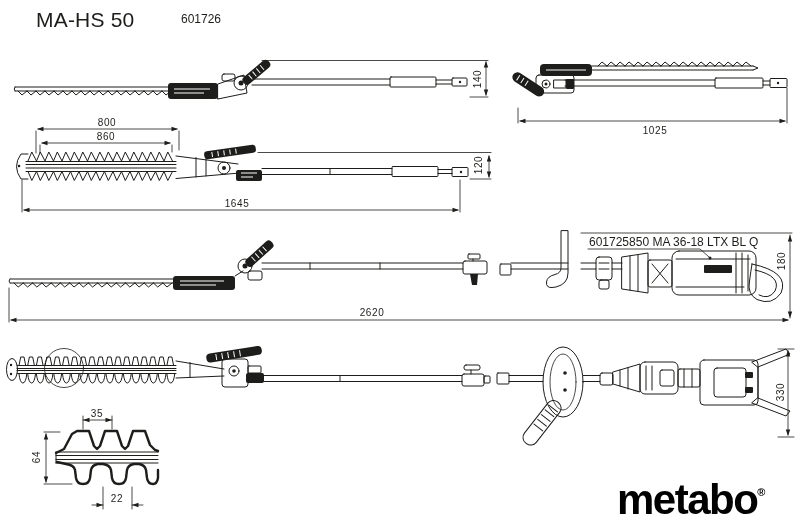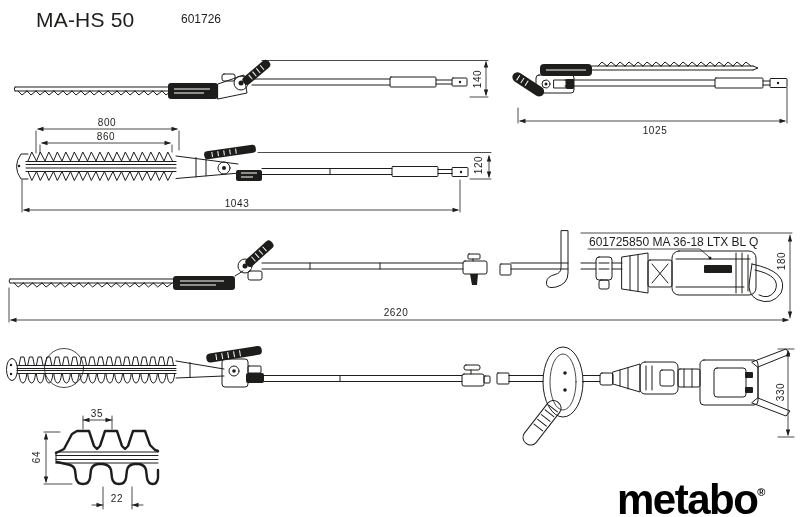--- a/index.html
+++ b/index.html
@@ -192,24 +192,24 @@
 </svg>
 
 <div class="txt title">MA-HS 50</div>
 <div class="txt artno">601726</div>
 
 <div class="txt dim v" style="left:477px;top:79px;">140</div>
 <div class="txt dim" style="left:655px;top:114px;margin-top:16px;">1025</div>
 <div class="txt dim" style="left:107px;top:122px;">800</div>
 <div class="txt dim" style="left:106px;top:136px;">860</div>
 <div class="txt dim v" style="left:478px;top:165px;">120</div>
-<div class="txt dim" style="left:237px;top:203px;">1043</div>
+<div class="txt dim" style="left:237px;top:203px;">1645</div>
 <div class="txt plabel" style="left:589px;top:242px;">601725850 MA 36-18 LTX BL Q</div>
 <div class="txt dim v" style="left:781px;top:261px;">180</div>
-<div class="txt dim" style="left:372px;top:312px;margin-left:24px;">2620</div>
+<div class="txt dim" style="left:372px;top:312px;">2620</div>
 <div class="txt dim v" style="left:780px;top:392px;">330</div>
 <div class="txt dim" style="left:97px;top:413px;">35</div>
 <div class="txt dim v" style="left:36px;top:457px;">64</div>
 <div class="txt dim" style="left:117px;top:498px;">22</div>
 
 <div class="txt logo"><span>metabo</span><sup>®</sup></div>
 
 </div>
 
 </body></html>

